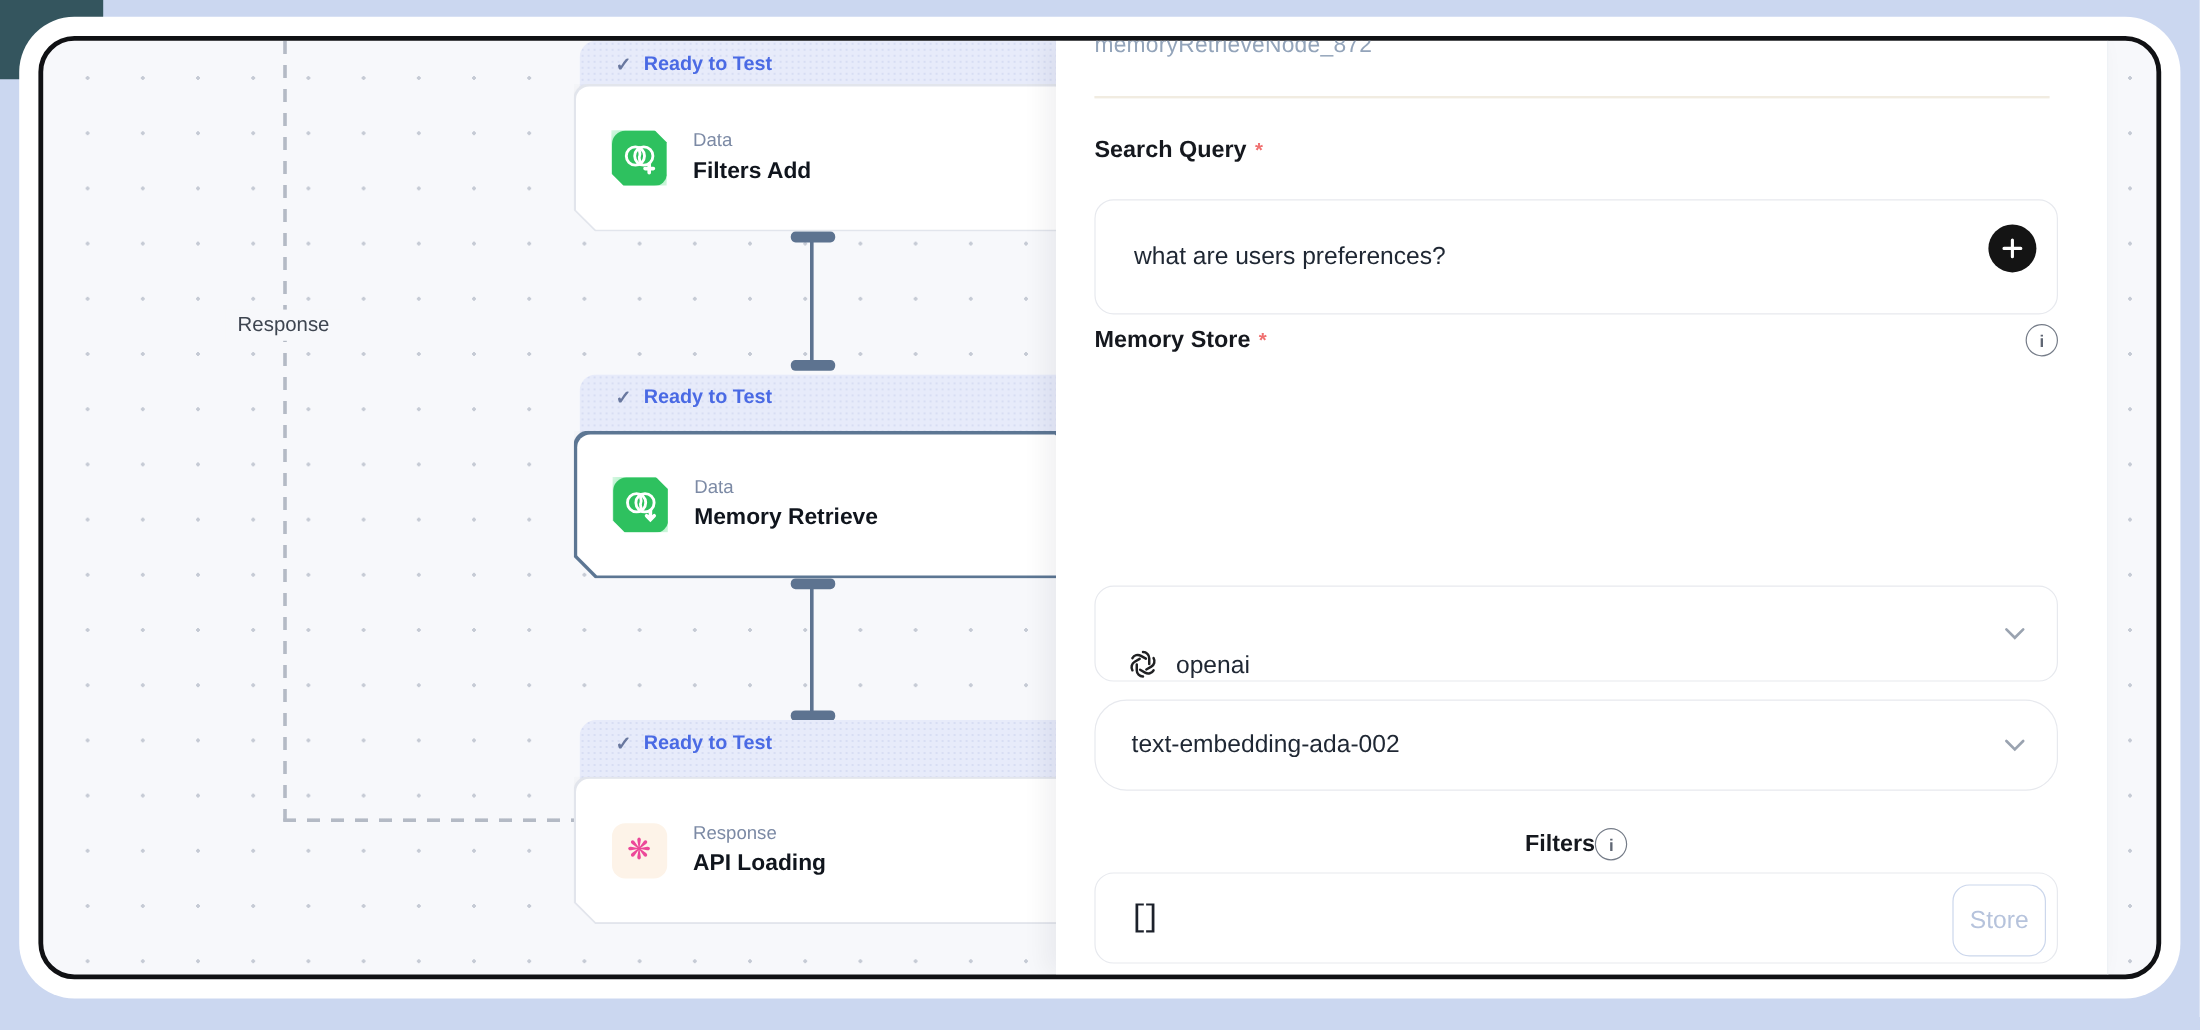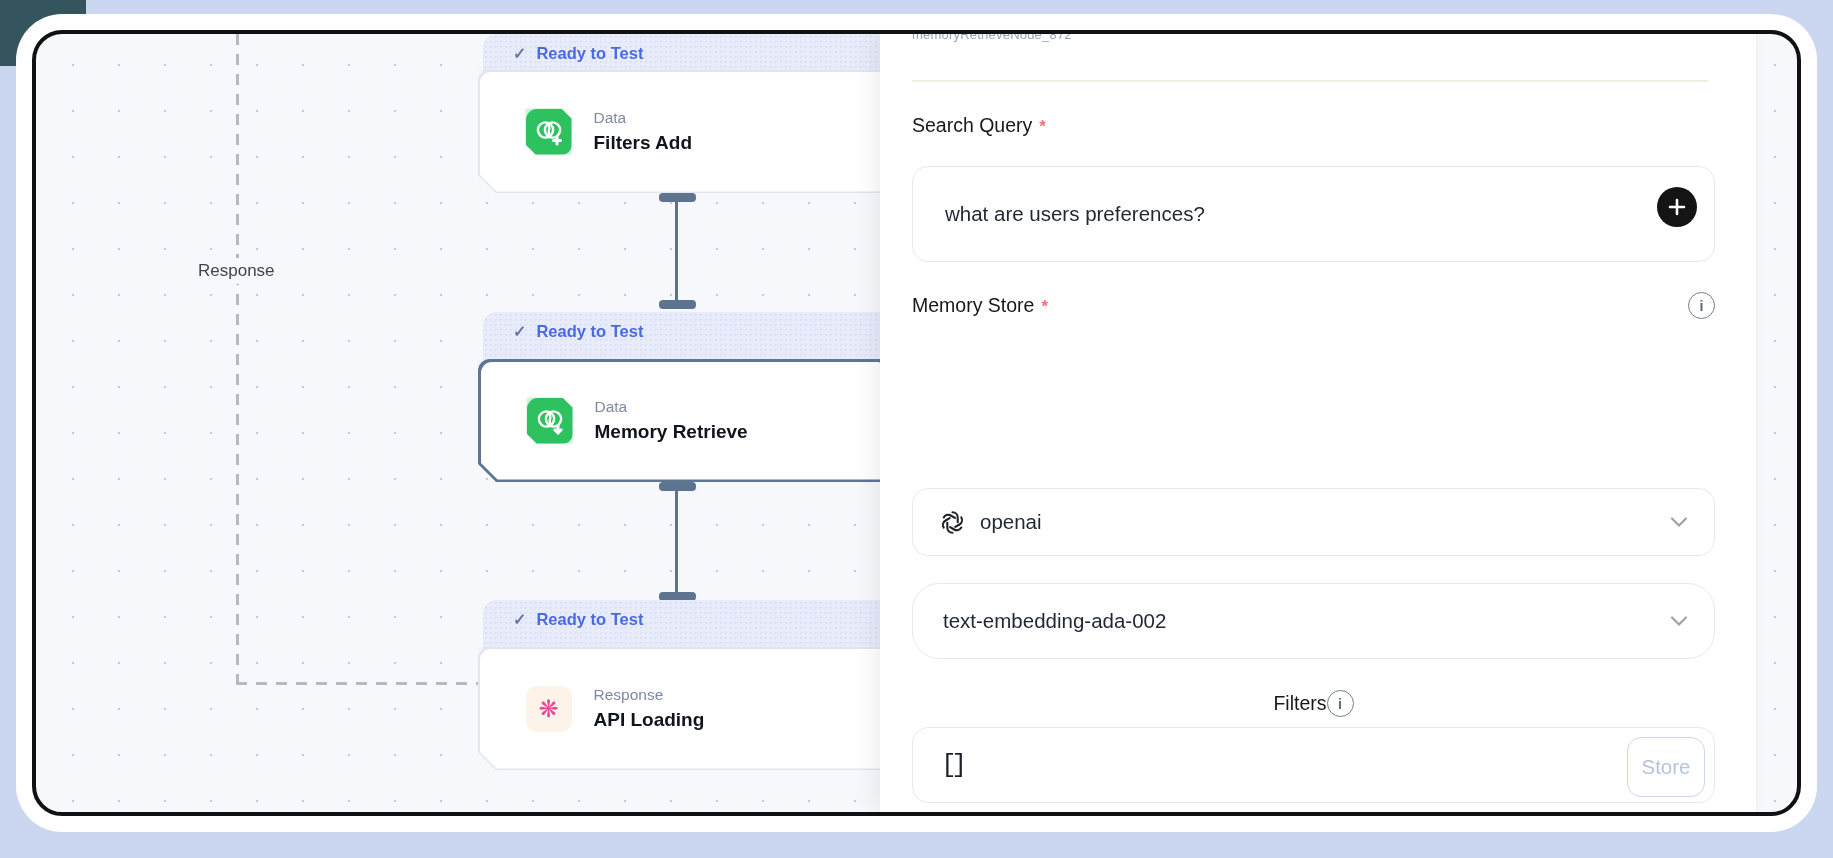--- a/index.html
+++ b/index.html
@@ -34,41 +34,41 @@
     background-size:5px 5px;
     display:flex;align-items:flex-start;padding:10px 0 0 30px;box-sizing:border-box;}
   .banner .check{color:#69789f;font-size:16px;font-weight:700;margin-right:10px;}
   .banner .blabel{color:#4a6ae4;font-size:16.5px;font-weight:700;}
   .card-border{position:absolute;left:0;width:420px;height:123px;border-radius:12px;
     clip-path:polygon(0 0,calc(100% - 18px) 0,100% 18px,100% 100%,18px 100%,0 calc(100% - 18px));
     background:#e2e5ec;filter:drop-shadow(0 6px 12px rgba(30,41,59,0.10));}
   .card-border.selected{background:#5c7693;}
   .card-fill{position:absolute;inset:1.5px;border-radius:11px;background:#ffffff;
     clip-path:polygon(0 0,calc(100% - 17px) 0,100% 17px,100% 100%,17px 100%,0 calc(100% - 17px));
-    display:flex;align-items:center;gap:22px;padding-left:46px;box-sizing:border-box;}
+    display:flex;align-items:center;gap:22px;padding-left:30px;box-sizing:border-box;}
   .card-border.selected .card-fill{inset:2.5px;}
   .node-icon{width:46px;height:46px;border-radius:11px;flex:0 0 auto;
     display:flex;align-items:center;justify-content:center;}
   .node-icon.green{background:#2ec15f;box-shadow:0 0 16px 5px rgba(74,222,128,0.55);
     clip-path:polygon(0 0,calc(100% - 10px) 0,100% 10px,100% 100%,10px 100%,0 calc(100% - 10px));}
   .node-icon.cream{background:#fdf3e8;}
   .node-text{display:flex;flex-direction:column;gap:5px;}
   .node-cat{color:#7c8aa5;font-size:15.5px;}
   .node-title{color:#10151d;font-size:19px;font-weight:700;}
   
   .conn-bar{position:absolute;left:623px;width:37px;height:9px;border-radius:4px;background:#5d7390;z-index:2;}
   .conn-line{position:absolute;left:639px;width:2.5px;background:#5d7390;z-index:1;}
   
   .panel{position:absolute;left:844px;top:0;width:877px;height:778px;background:#ffffff;
     box-shadow:-8px 0 20px rgba(15,23,42,0.06);border-right:1px solid #eceff4;
     box-sizing:border-box;padding:0 42px 0 32px;z-index:5;}
-  .panel-title{position:absolute;left:32px;top:-7px;color:#93a4ba;font-size:13px;font-weight:500;letter-spacing:.2px;}
+  .panel-title{position:absolute;left:32px;top:-7px;color:#93a4ba;font-size:19px;font-weight:500;letter-spacing:.2px;}
   .panel-divider{position:absolute;left:32px;top:46px;width:796px;height:1.5px;background:#f1ece1;}
   .f-label-row{position:absolute;left:32px;width:803px;display:flex;align-items:center;justify-content:space-between;}
-  .f-label{color:#15181e;font-size:19.5px;font-weight:400;}
+  .f-label{color:#15181e;font-size:19.5px;font-weight:700;}
   .f-req{color:#f07070;font-size:17px;margin-left:7px;font-weight:700;}
   .info-icon{width:27px;height:27px;border-radius:50%;border:1.8px solid #757c88;box-sizing:border-box;
     display:flex;align-items:center;justify-content:center;color:#5f6673;font-size:14px;font-weight:700;font-style:normal;}
   .field{position:absolute;left:32px;width:803px;box-sizing:border-box;border:1.5px solid #e7e9ee;border-radius:16px;
     background:#fff;display:flex;align-items:center;}
   .field .ftext{color:#1f2733;font-size:20.5px;}
   .chevron{position:absolute;right:26px;top:50%;transform:translateY(-50%);}
   .plus-btn{position:absolute;right:17px;top:20px;width:40px;height:40px;border-radius:50%;background:#141414;
     display:flex;align-items:center;justify-content:center;}
   .spinner{width:21px;height:21px;border-radius:50%;border:3px solid #454b57;border-right-color:transparent;
@@ -172,26 +172,26 @@
     </div>
     <div class="field" style="top:132px;height:96px;">
       <span class="ftext" style="margin-left:32px;">what are users preferences?</span>
       <div class="plus-btn">
         <svg width="18" height="18" viewBox="0 0 18 18">
           <path d="M9 2v14M2 9h14" stroke="#ffffff" stroke-width="2.6" stroke-linecap="round"></path>
         </svg>
       </div>
     </div>
 
-    <div class="f-label-row" style="top:258px;">
+    <div class="f-label-row" style="top:236px;">
       <div><span class="f-label">Memory Store</span><span class="f-req">*</span></div>
       <div class="info-icon">i</div>
     </div>
 
-    <div class="field" style="top:454px;height:68px;">
+    <div class="field" style="top:454px;height:80px;align-items:flex-end;">
       <span class="openai-logo">
         <svg width="27" height="27" viewBox="0 0 26 26" fill="none" stroke="#202123" stroke-width="2" stroke-linecap="round">
           <g>
               <path d="M13 3.2c2.8 0 5 2.2 5 5v4.6" transform="rotate(0 13 13)"></path>
               <path d="M13 3.2c2.8 0 5 2.2 5 5v4.6" transform="rotate(60 13 13)"></path>
               <path d="M13 3.2c2.8 0 5 2.2 5 5v4.6" transform="rotate(120 13 13)"></path>
               <path d="M13 3.2c2.8 0 5 2.2 5 5v4.6" transform="rotate(180 13 13)"></path>
               <path d="M13 3.2c2.8 0 5 2.2 5 5v4.6" transform="rotate(240 13 13)"></path>
               <path d="M13 3.2c2.8 0 5 2.2 5 5v4.6" transform="rotate(300 13 13)"></path>
             </g>

